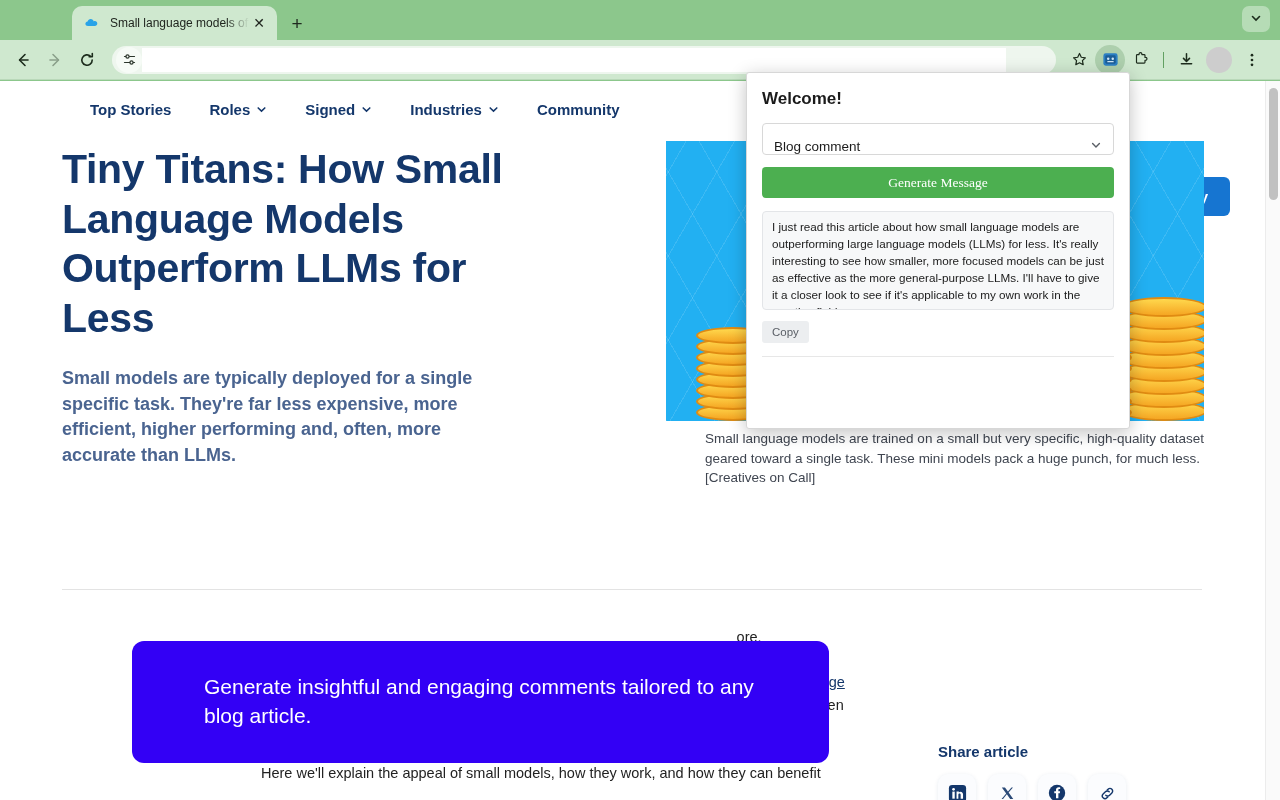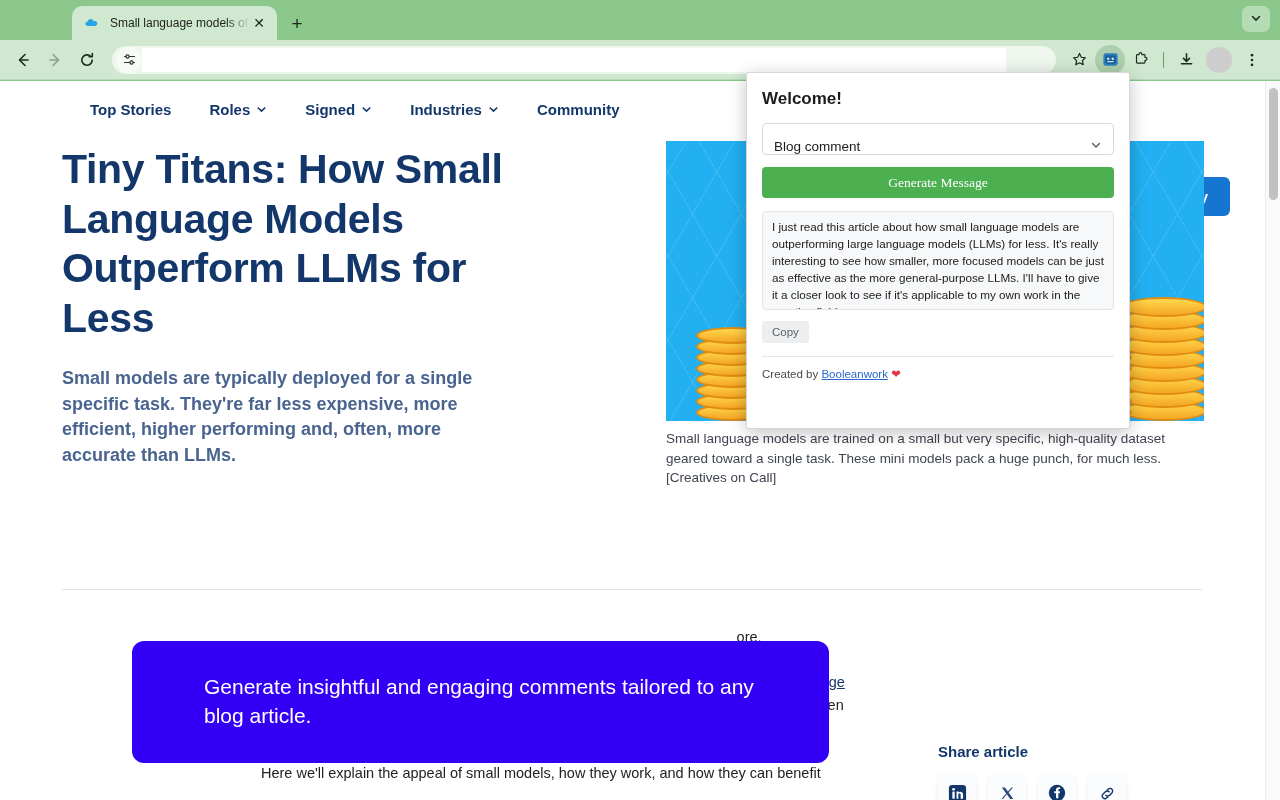--- a/index.html
+++ b/index.html
@@ -154,21 +154,21 @@
   }
   .coin-stack { position: absolute; bottom: 0; }
   .coin {
     position: absolute; width: 74px; height: 17px; border-radius: 50%;
     background: linear-gradient(180deg, #ffd84d 0%, #f5a623 100%);
     border: 2px solid #e08b12;
   }
   .coin.big { width: 86px; height: 20px; }
   .hero-caption {
     width: 538px; margin-top: 8px;
-    font-size: 13.5px; line-height: 1.45; color: #3f4550;
+    font-size: 13.5px; line-height: 1.45; color: #3f4550; margin-left: 39px;
   }
 
   
   .article-rule {
     position: absolute; left: 62px; top: 508px; width: 1140px; height: 1px;
     background: #e3e3e3;
   }
   .article-body {
     position: absolute; left: 261px; top: 545px; width: 600px;
     font-size: 14.5px; line-height: 1.58; color: #222;
@@ -498,19 +498,15 @@
     </div>
 
     <div class="generate-btn">Generate Message</div>
 
     <div class="message-box">I just read this article about how small language models are outperforming large language models (LLMs) for less. It's really interesting to see how smaller, more focused models can be just as effective as the more general-purpose LLMs. I'll have to give it a closer look to see if it's applicable to my own work in the creative field.</div>
 
     <div class="copy-btn">Copy</div>
 
     <div class="popup-footer-rule"></div>
 
-    <div class="popup-footer">
-      <span>Created by </span><a href="#">Booleanwork</a>
-      <span style="color:#e0364a">❤</span>
-    </div>
   </div>
 
 </div>
 
 </body></html>

